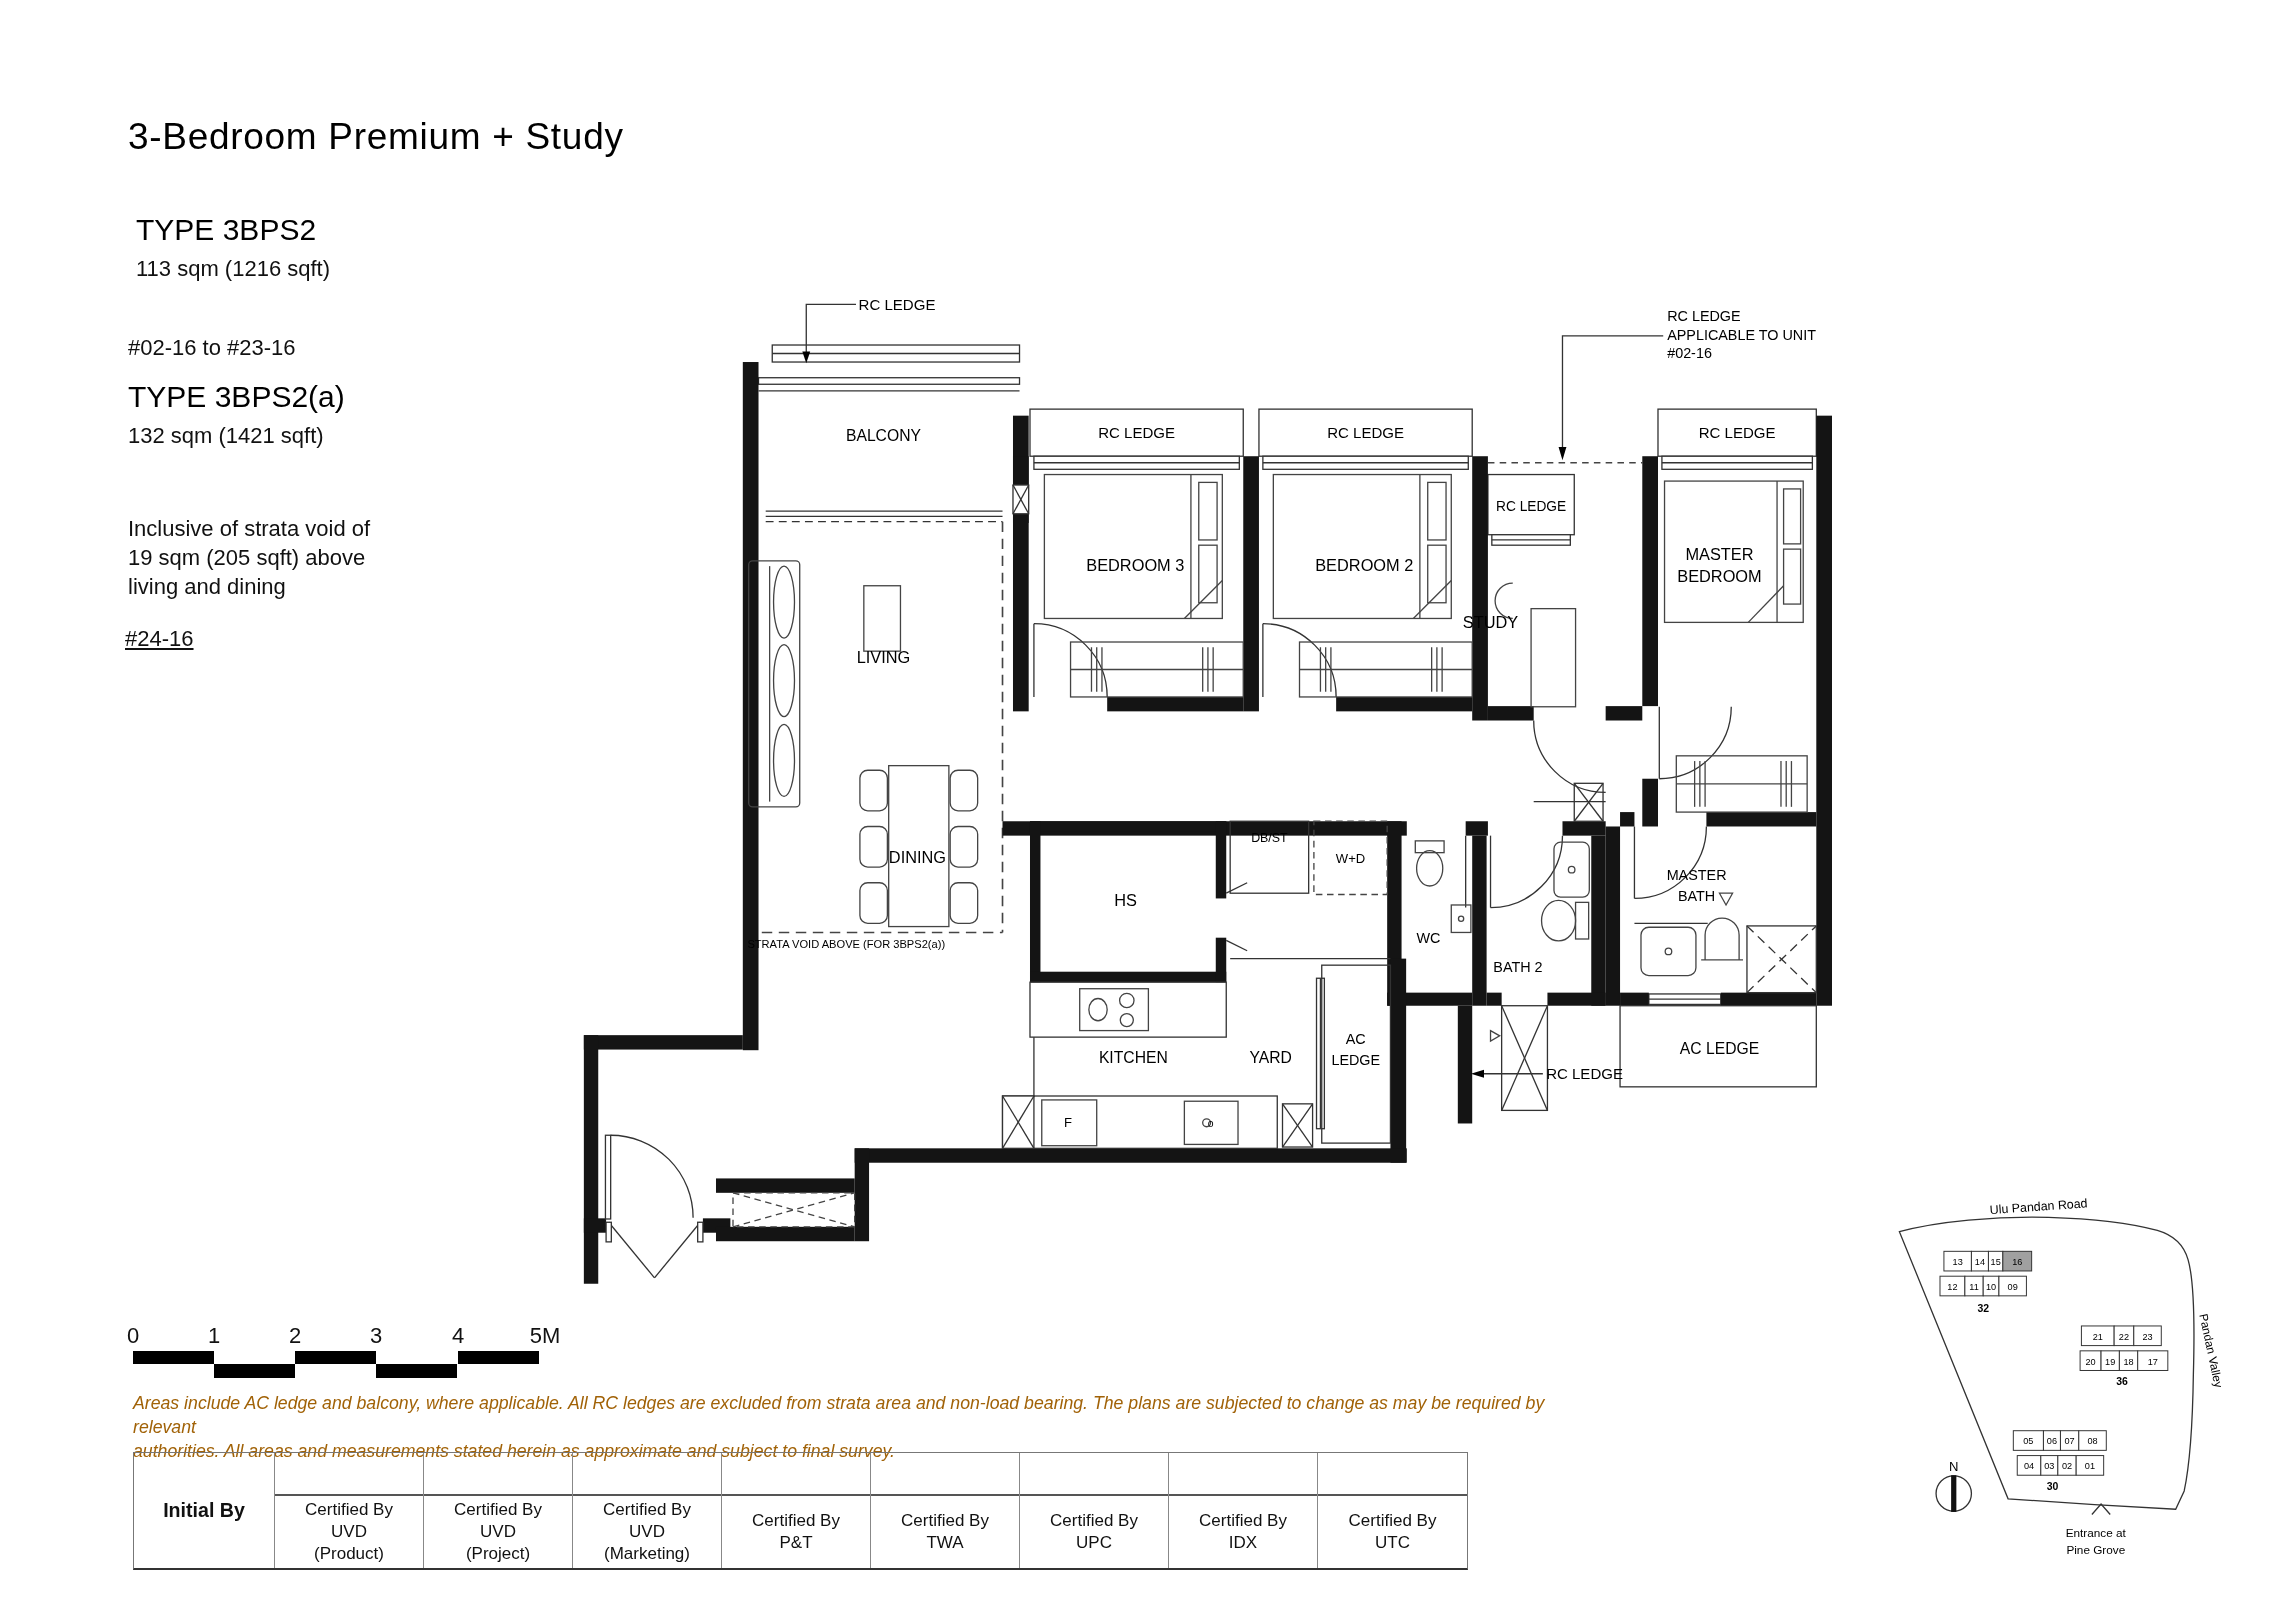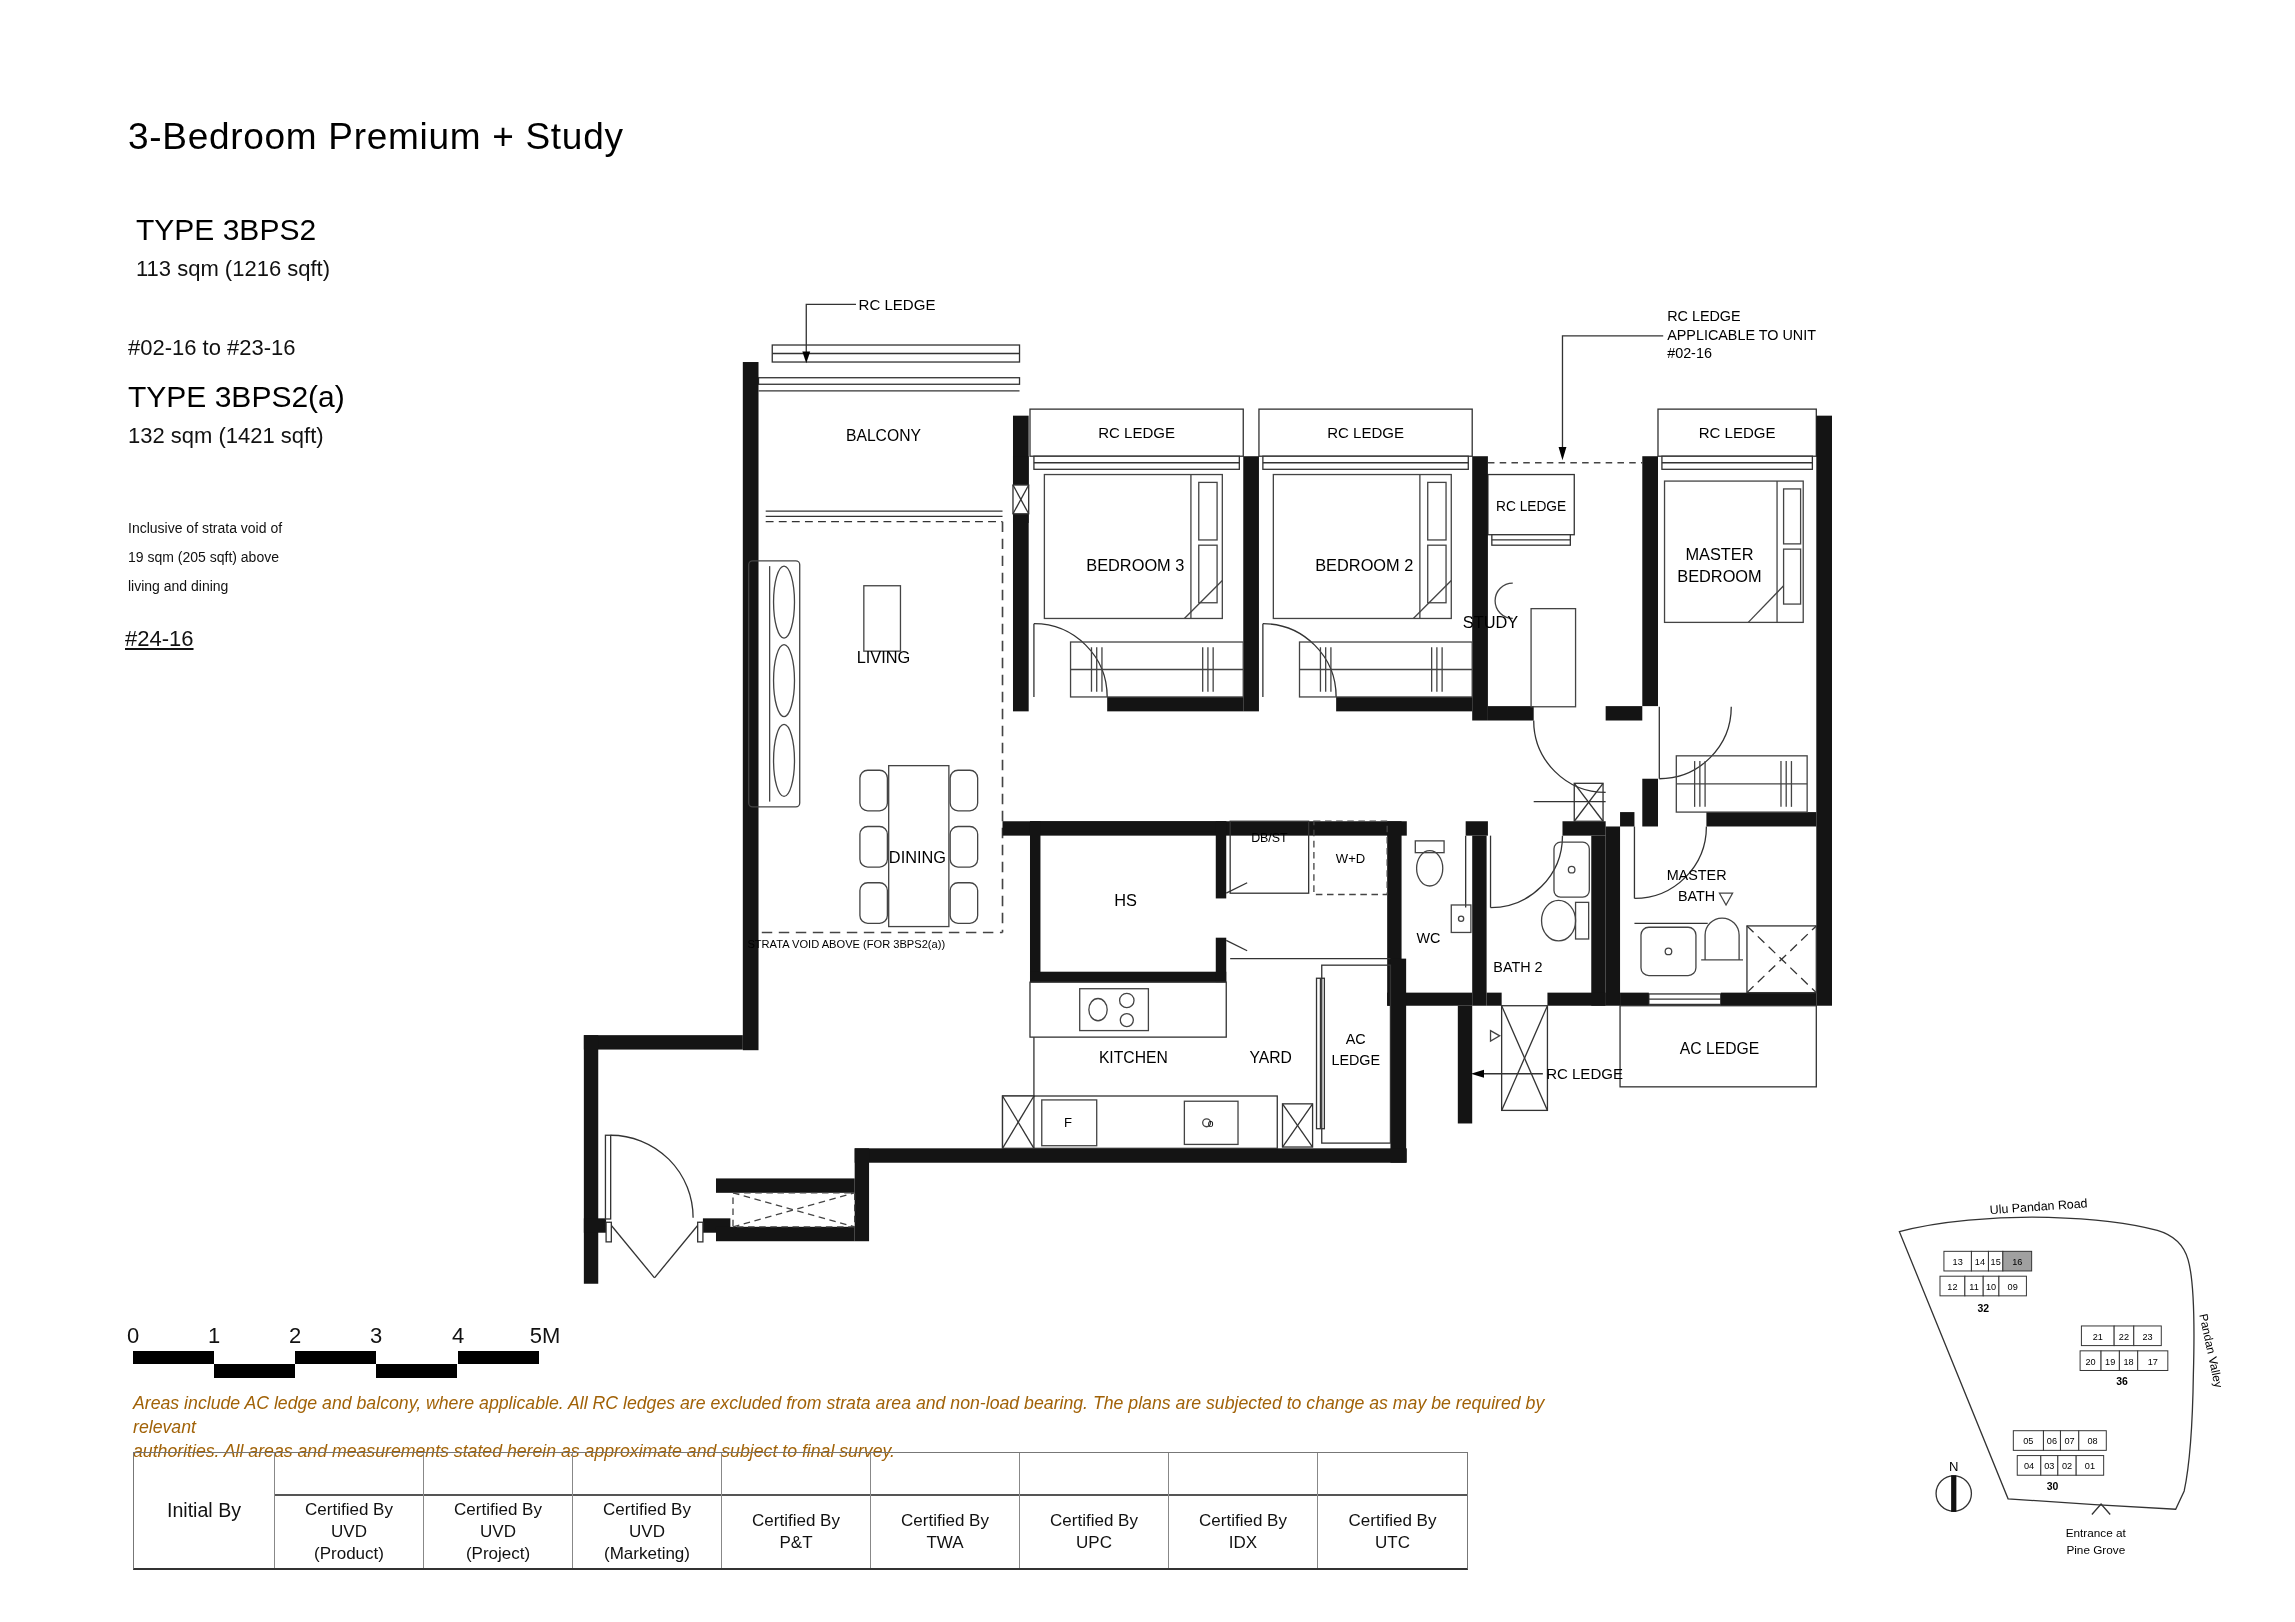--- a/index.html
+++ b/index.html
@@ -5,33 +5,33 @@
   html,body{margin:0;padding:0;background:#e8e8e8;}
   .page{
     position:relative;width:2295px;height:1622px;background:#ffffff;
     font-family:"Liberation Sans", sans-serif;color:#111;overflow:hidden;
   }
   .abs{position:absolute;}
   .title{font-size:37px;letter-spacing:0.7px;color:#000;text-align:center;}
   .type-name{font-size:30px;color:#000;}
   .type-area{font-size:22px;margin-top:9.2px;}
   .type-units{font-size:22px;}
-  .type-note{font-size:14px;line-height:29px;}
+  .type-note{font-size:22px;line-height:29px;}
   .scalebar{position:absolute;left:133px;top:1323px;width:406px;height:59px;}
   .scalebar .nums{position:relative;height:27.5px;font-size:22px;}
   .scalebar .nums span{position:absolute;transform:translateX(-50%);}
   .scalebar .bars{position:relative;height:27.5px;width:406px;}
   .scalebar .seg{position:absolute;height:13.7px;background:#000;width:81px;}
   .disclaimer{position:absolute;left:133px;top:1391px;width:1413px;
     font-size:17.7px;font-style:italic;line-height:24px;color:#a16207;}
   .cert-table{position:absolute;left:133px;top:1452px;width:1335px;height:118px;
     display:flex;border:1.3px solid #777;box-sizing:border-box;border-bottom:2.6px solid #333;}
   .cert-table .col{border-right:1.3px solid #888;box-sizing:border-box;display:flex;flex-direction:column;}
   .cert-table .col:last-child{border-right:none;}
-  .cert-table .col.first{width:141px;align-items:center;justify-content:center;font-size:19.6px;}
+  .cert-table .col.first{width:141px;align-items:center;justify-content:center;font-size:19.6px;font-weight:bold;}
   .cert-table .col.std{width:149px;}
   .cert-table .sig{height:41px;border-bottom:2.6px solid #555;}
   .cert-table .lbl{flex:1;display:flex;flex-direction:column;align-items:center;justify-content:center;
     font-size:17px;line-height:22px;text-align:center;}
   svg text{fill:#000;}
 </style>
 </head>
 <body>
 
 <div class="page">

